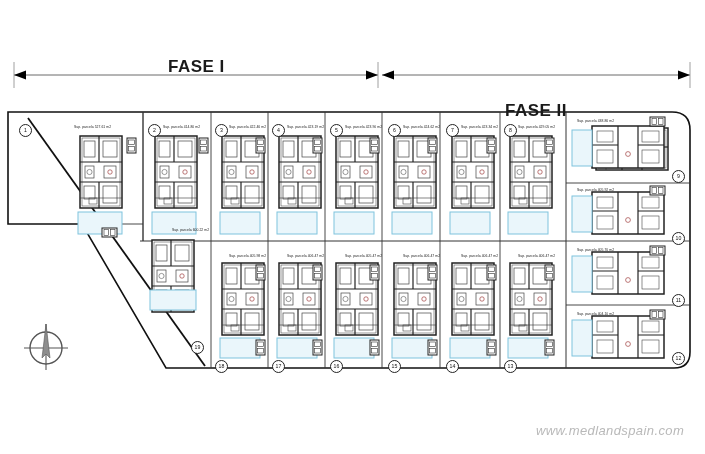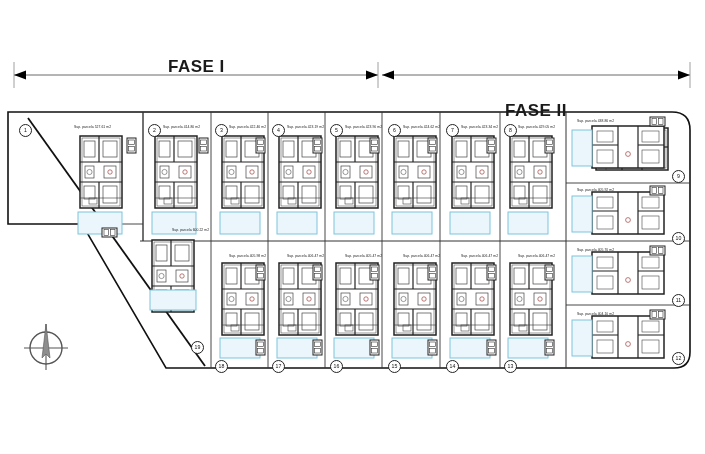--- a/index.html
+++ b/index.html
@@ -322,13 +322,14 @@
   <div class="arealabel" style="left:577px; top:312px;">Sup. parcela 404.10 m2</div>
 
   <div class="arealabel" style="left:518px; top:254px;">Sup. parcela 406.47 m2</div>
   <div class="arealabel" style="left:461px; top:254px;">Sup. parcela 406.47 m2</div>
   <div class="arealabel" style="left:403px; top:254px;">Sup. parcela 406.47 m2</div>
   <div class="arealabel" style="left:345px; top:254px;">Sup. parcela 405.47 m2</div>
   <div class="arealabel" style="left:287px; top:254px;">Sup. parcela 406.47 m2</div>
   <div class="arealabel" style="left:229px; top:254px;">Sup. parcela 405.98 m2</div>
   <div class="arealabel" style="left:172px; top:228px;">Sup. parcela 600.22 m2</div>
 
+  <div id="watermark">www.medlandspain.com</div>
 </div>
 
 </body></html>

